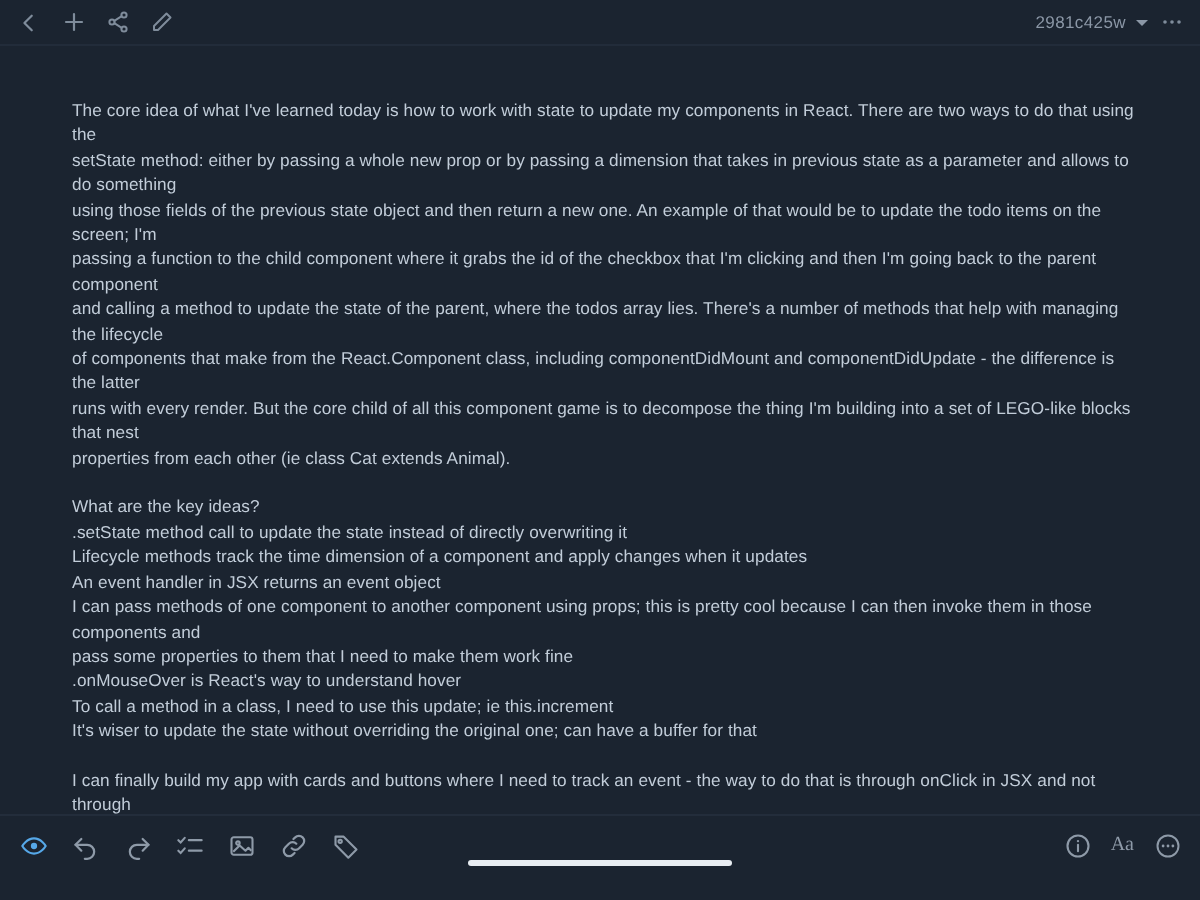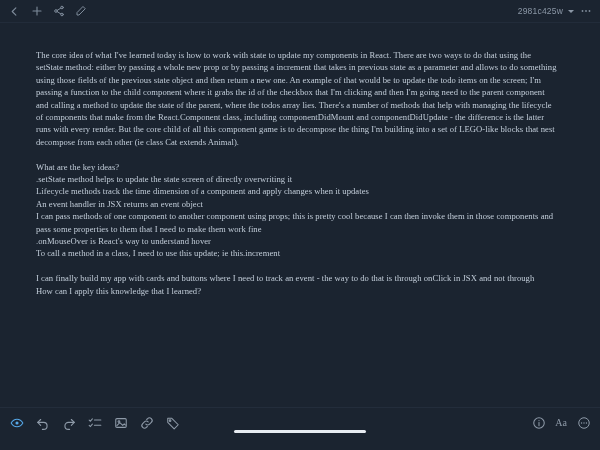--- a/index.html
+++ b/index.html
@@ -74,21 +74,20 @@
   .doc {
     padding: 26px 30px 10px 36px;
   }
   .doc p {
     margin: 0;
     font-size: 8.6px;
     line-height: 12.4px;
     color: #c2cdd9;
     letter-spacing: .05px;
     text-align: left;
-    font-family: Liberation Serif, serif;
   }
   .para-gap { height: 12.4px; }
   .line { display: block; }
 
   
   .bottombar {
     flex: 0 0 30px;
     height: 30px;
     display: flex;
     align-items: center;
@@ -178,40 +177,41 @@
           </svg>
       </span>
     </div>
   </div>
 
   <div class="doc-wrap">
     <div class="doc">
 
       <p>
         <span class="line">The core idea of what I've learned today is how to work with state to update my components in React. There are two ways to do that using the</span>
-        <span class="line">setState method: either by passing a whole new prop or by passing a increment that takes in previous state as a parameter and allows to do something</span>
+        <span class="line">setState method: either by passing a whole new prop or by passing a dimension that takes in previous state as a parameter and allows to do something</span>
         <span class="line">using those fields of the previous state object and then return a new one. An example of that would be to update the todo items on the screen; I'm</span>
-        <span class="line">passing a function to the child component where it grabs the id of the checkbox that I'm clicking and then I'm going need to the parent component</span>
+        <span class="line">passing a function to the child component where it grabs the id of the checkbox that I'm clicking and then I'm going back to the parent component</span>
         <span class="line">and calling a method to update the state of the parent, where the todos array lies. There's a number of methods that help with managing the lifecycle</span>
         <span class="line">of components that make from the React.Component class, including componentDidMount and componentDidUpdate - the difference is the latter</span>
         <span class="line">runs with every render. But the core child of all this component game is to decompose the thing I'm building into a set of LEGO-like blocks that nest</span>
-        <span class="line">decompose from each other (ie class Cat extends Animal).</span>
+        <span class="line">properties from each other (ie class Cat extends Animal).</span>
       </p>
 
       <div class="para-gap"></div>
 
       <p>
         <span class="line">What are the key ideas?</span>
-        <span class="line">.setState method helps to update the state screen of directly overwriting it</span>
+        <span class="line">.setState method call to update the state instead of directly overwriting it</span>
         <span class="line">Lifecycle methods track the time dimension of a component and apply changes when it updates</span>
         <span class="line">An event handler in JSX returns an event object</span>
         <span class="line">I can pass methods of one component to another component using props; this is pretty cool because I can then invoke them in those components and</span>
         <span class="line">pass some properties to them that I need to make them work fine</span>
         <span class="line">.onMouseOver is React's way to understand hover</span>
         <span class="line">To call a method in a class, I need to use this update; ie this.increment</span>
+        <span class="line">It's wiser to update the state without overriding the original one; can have a buffer for that</span>
       </p>
 
       <div class="para-gap"></div>
 
       <p>
         <span class="line">I can finally build my app with cards and buttons where I need to track an event - the way to do that is through onClick in JSX and not through</span>
         <span class="line">How can I apply this knowledge that I learned?</span>
 
       </p>
 

